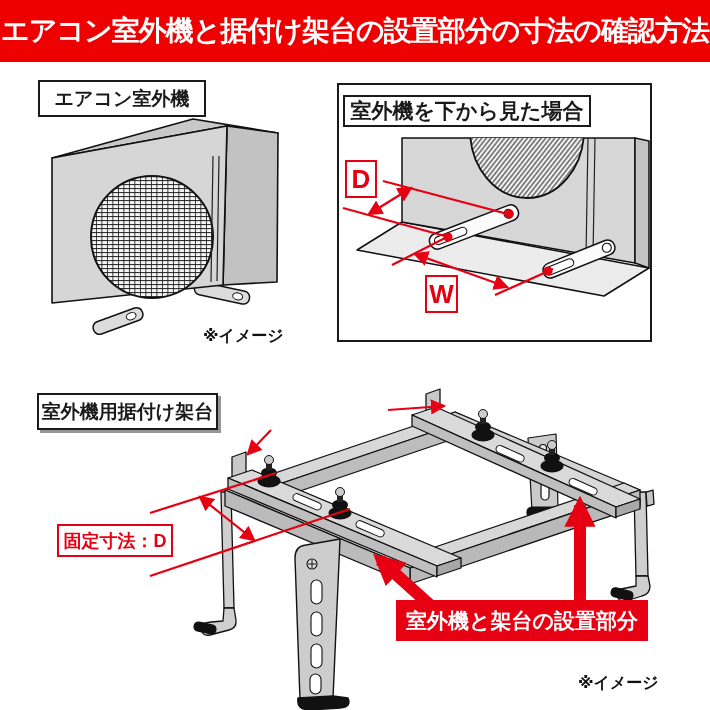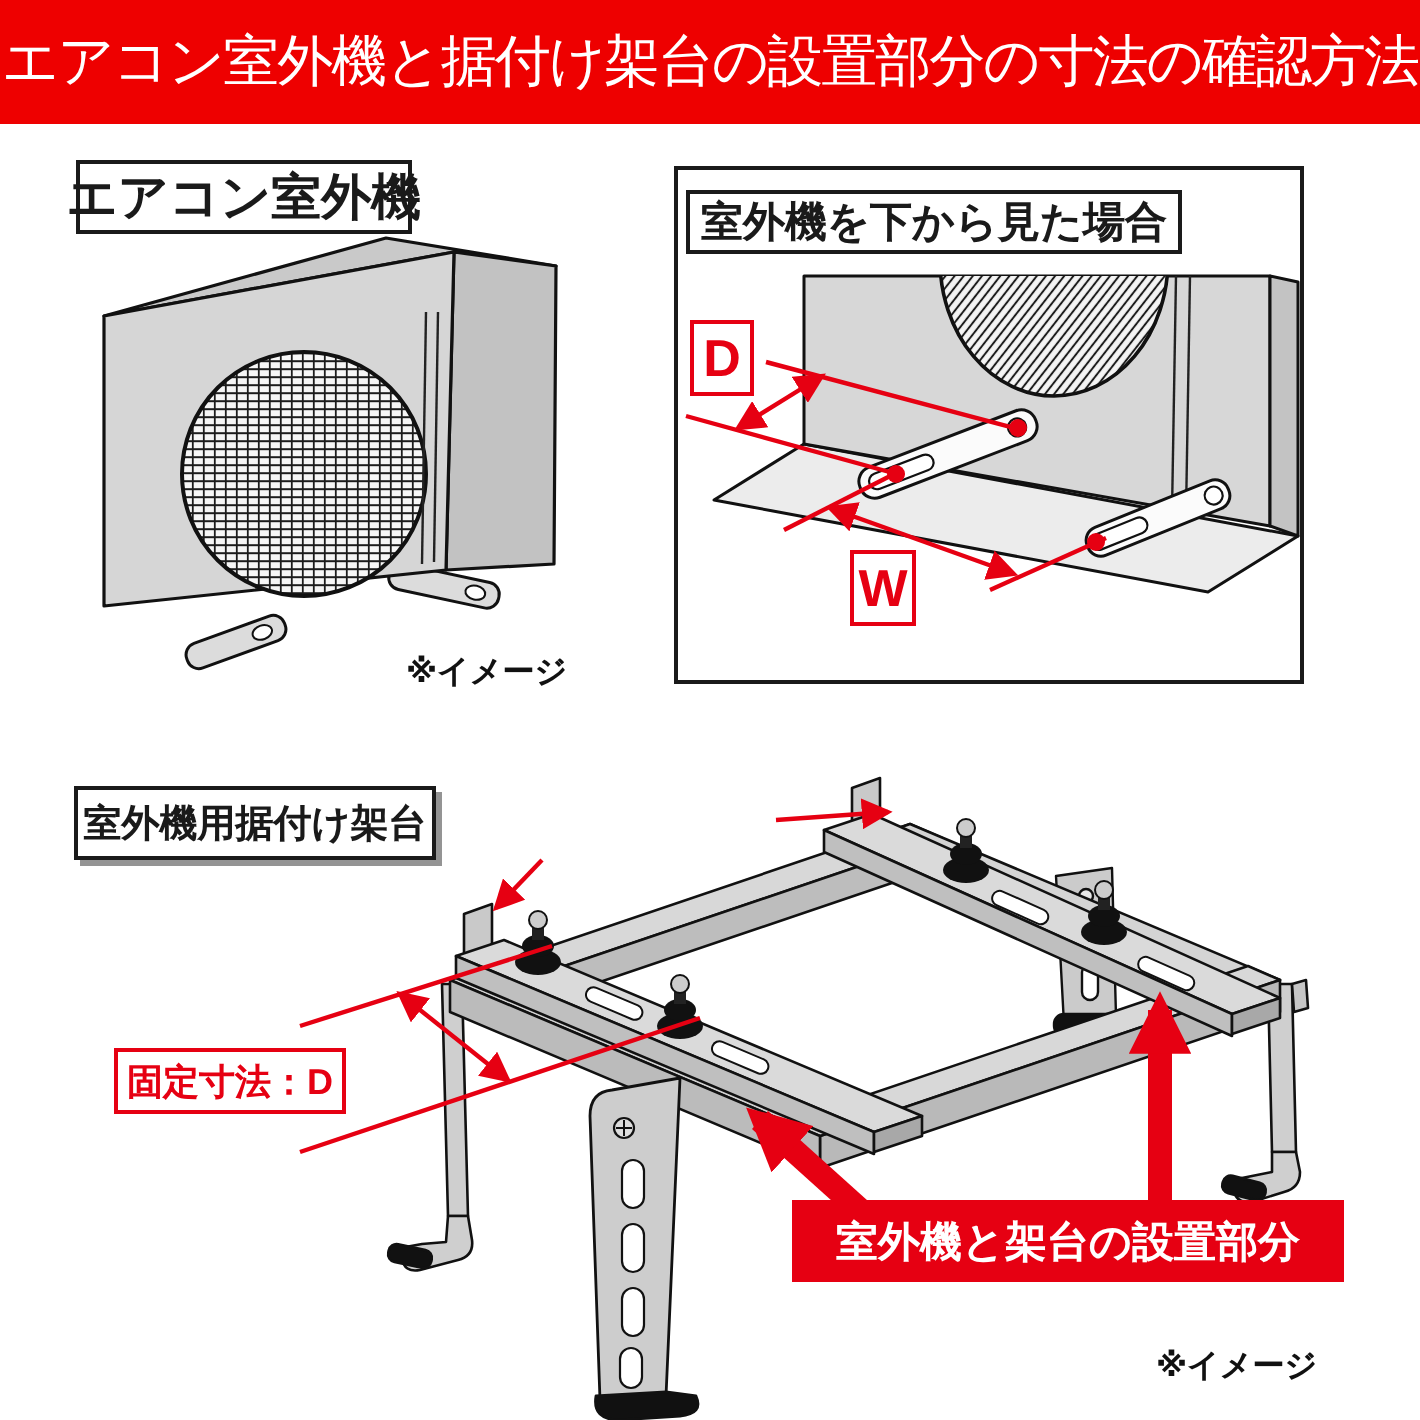--- a/index.html
+++ b/index.html
@@ -1,38 +1,38 @@
 <!DOCTYPE html>
 <html><head>
 <meta charset="utf-8">
 <style>
   html,body{margin:0;padding:0;background:#fff;}
   #page{position:relative;width:710px;height:710px;background:#ffffff;overflow:hidden;
         font-family:"Liberation Sans","DejaVu Sans",sans-serif;}
   .abs{position:absolute;box-sizing:border-box;}
   #title-bar{left:0;top:0;width:710px;height:62px;background:#ee0000;display:flex;
              align-items:center;justify-content:center;z-index:5;}
-  #page-title{color:#ffffff;font-size:28px;font-weight:normal;letter-spacing:-1px;white-space:nowrap;}
+  #page-title{color:#ffffff;font-size:28px;font-weight:bold;letter-spacing:-1px;white-space:nowrap;}
   .label-box{background:#fff;border:2px solid #1a1a1a;color:#1a1a1a;font-weight:bold;
              display:flex;align-items:center;justify-content:center;z-index:4;white-space:nowrap;}
-  #ou-label{left:38px;top:80px;width:168px;height:37px;font-size:25px;}
+  #ou-label{left:38px;top:80px;width:168px;height:37px;font-size:19px;}
   #bv-panel{left:337px;top:83px;width:315px;height:259px;border:2px solid #1a1a1a;background:transparent;z-index:3;}
   #bv-label{left:343px;top:95px;width:248px;height:32px;font-size:21px;}
   #stand-label{left:37px;top:393px;width:181px;height:37px;font-size:19px;
                box-shadow:3px 3px 0 rgba(60,60,60,.55);}
   .note{color:#111;font-size:16px;font-weight:bold;z-index:4;white-space:nowrap;}
   #note-top{left:203px;top:326px;}
   #note-bottom{left:578px;top:673px;}
   .red-badge{background:#fff;border:2.5px solid #e60012;color:#e60012;font-weight:bold;
              display:flex;align-items:center;justify-content:center;z-index:4;white-space:nowrap;}
   #d-badge{left:345px;top:160px;width:32px;height:38px;font-size:26px;}
   #w-badge{left:425px;top:275px;width:33px;height:38px;font-size:26px;}
   #wdim-badge{left:273px;top:407px;width:115px;height:38px;font-size:18px;}
   #ddim-badge{left:57px;top:524px;width:116px;height:33px;font-size:18px;text-align:right;}
-  #highlight-banner{left:396px;top:600px;width:276px;height:41px;background:#e60012;color:#fff;
+  #highlight-banner{left:396px;top:600px;width:252px;height:41px;background:#e60012;color:#fff;
                     font-size:21px;font-weight:bold;display:flex;align-items:center;
                     justify-content:center;z-index:4;white-space:nowrap;}
   svg{position:absolute;z-index:1;}
   #svg-unit{left:40px;top:112px;}
   #svg-bottomview{left:339px;top:84px;z-index:2;}
   #svg-stand{left:0;top:380px;}
 </style>
 </head>
 <body>
 

